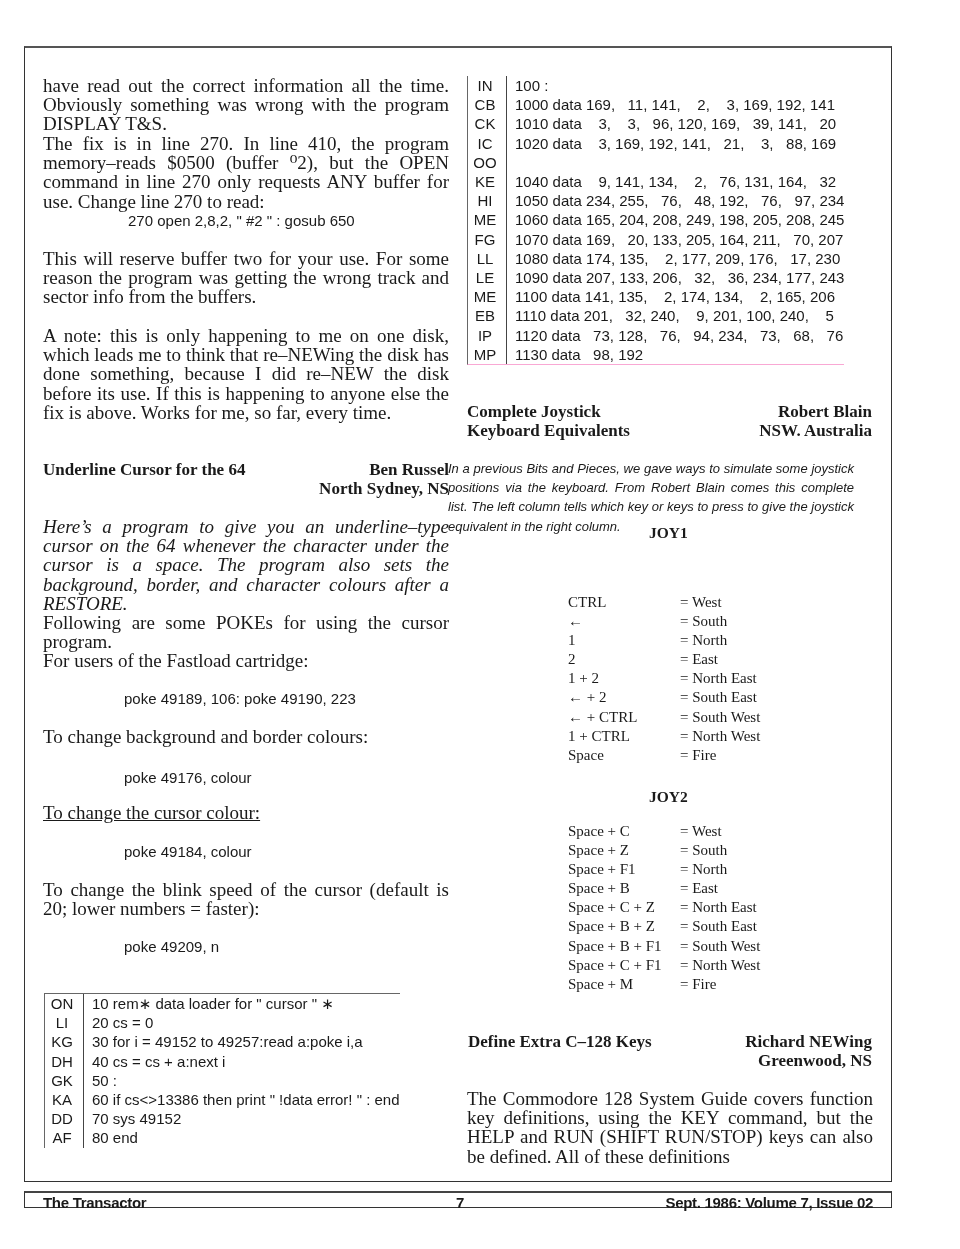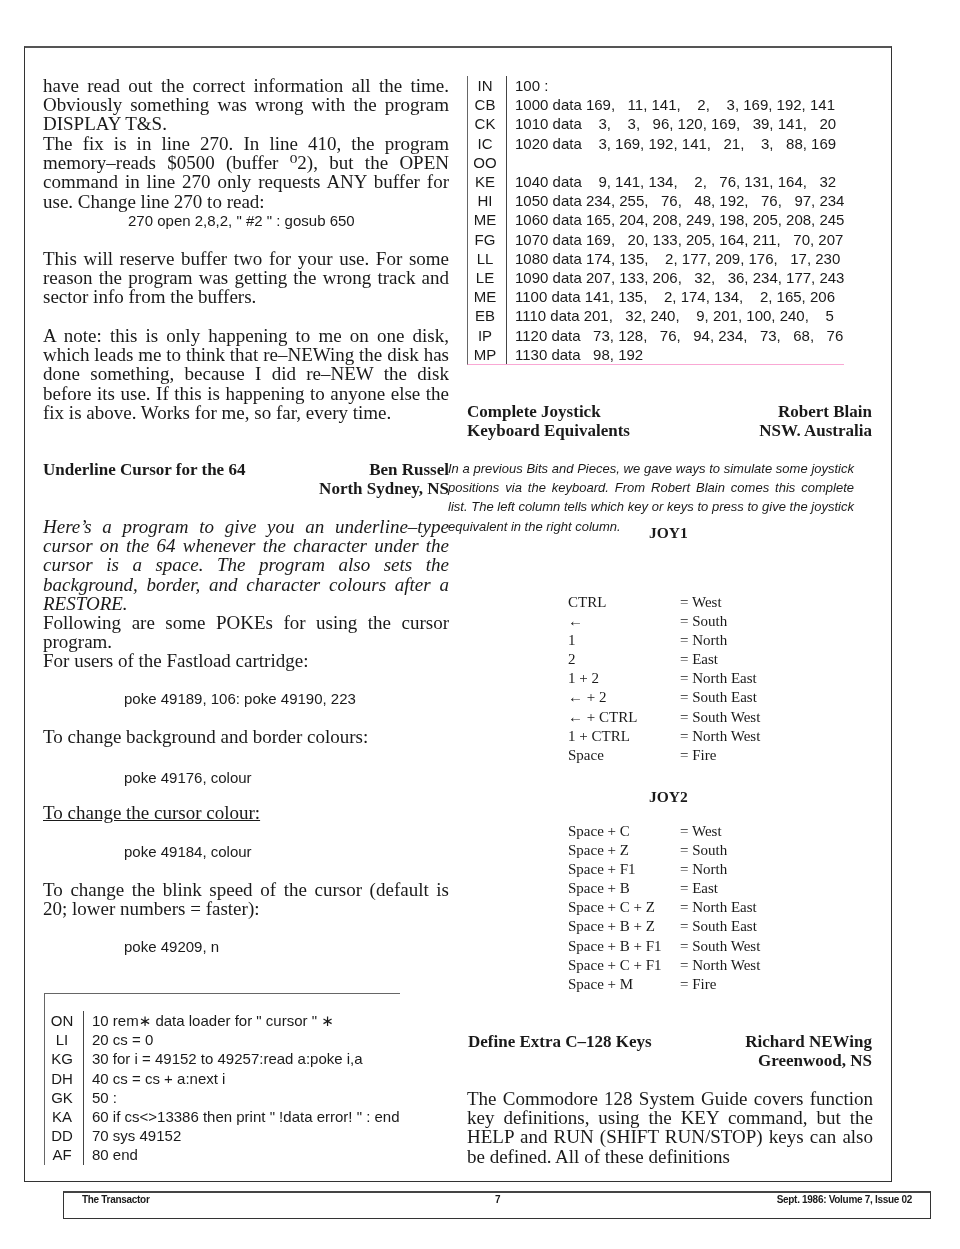--- a/index.html
+++ b/index.html
@@ -16,24 +16,24 @@
   .listing { position:absolute; font-family:"Liberation Sans", "DejaVu Sans", sans-serif; font-size:15px; line-height:19.2px; }
   .listing .row { display:flex; }
   .listing .code { width:34px; text-align:center; border-right:1px solid #444; padding-right:4px; }
   .listing .line { padding-left:8px; white-space:pre; }
   .listing.box-left { border-left:1px solid #666; }
   .kbtable { position:absolute; font-size:15px; line-height:19.1px; }
   .kbtable .r { display:flex; }
   .kbtable .k { width:112px; white-space:nowrap; }
   .kbtable .v { white-space:nowrap; }
   .joy-title { position:absolute; font-weight:bold; font-size:15.5px; }
-  .footer { position:absolute; left:24px; top:1191px; width:868px; height:28px;
+  .footer { position:absolute; left:24px; top:1191px; width:868px; height:17px;
             border:1.5px solid #333; border-top:2px solid #444; box-sizing:border-box;
-            font-family:"Liberation Sans", "DejaVu Sans", sans-serif; font-weight:bold; font-size:10px;
-            letter-spacing:-0.3px;margin-left:39px; }
+            font-family:"Liberation Sans", "DejaVu Sans", sans-serif; font-weight:bold; font-size:15px;
+            letter-spacing:-0.3px; }
   .footer span { position:absolute; top:1px; }
 </style>
 </head>
 <body>
 
 <div class="frame"></div>
 
 <p class="p abs" style="left:43px;top:76px;width:406px;">have read out the correct information all the time. Obviously something was wrong with the program DISPLAY T&amp;S.</p>
 <p class="p abs" style="left:43px;top:134px;width:406px;">The fix is in line 270. In line 410, the program memory–reads $0500 (buffer ⁰2), but the OPEN command in line 270 only requests ANY buffer for use. Change line 270 to read:</p>
 <div class="abs code-line" style="left:128px;top:211px;">270 open 2,8,2, " #2 " : gosub 650</div>
@@ -49,21 +49,21 @@
 <p class="p abs" style="left:43px;top:613px;width:406px;">Following are some POKEs for using the cursor program.</p>
 <p class="p abs" style="left:43px;top:651px;width:406px;">For users of the Fastload cartridge:</p>
 <div class="abs code-line" style="left:124px;top:689px;">poke 49189, 106: poke 49190, 223</div>
 <p class="p abs" style="left:43px;top:727px;width:406px;">To change background and border colours:</p>
 <div class="abs code-line" style="left:124px;top:768px;">poke 49176, colour</div>
 <p class="p abs" style="left:43px;top:803px;width:406px;text-decoration:underline;">To change the cursor colour:</p>
 <div class="abs code-line" style="left:124px;top:842px;">poke 49184, colour</div>
 <p class="p abs" style="left:43px;top:880px;width:406px;">To change the blink speed of the cursor (default is 20; lower numbers = faster):</p>
 <div class="abs code-line" style="left:124px;top:937px;">poke 49209, n</div>
 
-<div class="listing box-left" id="listing-left" style="left:44px;top:993px;border-top:1px solid #666;padding-top:17px;">
+<div class="listing box-left" id="listing-left" style="left:44px;top:993px;border-top:1px solid #666;padding-top:0;">
     <div class="row">
       <span class="code">ON</span>
       <span class="line">10 rem∗ data loader for " cursor " ∗</span>
     </div>
     <div class="row">
       <span class="code">LI</span>
       <span class="line">20 cs = 0</span>
     </div>
     <div class="row">
       <span class="code">KG</span>

